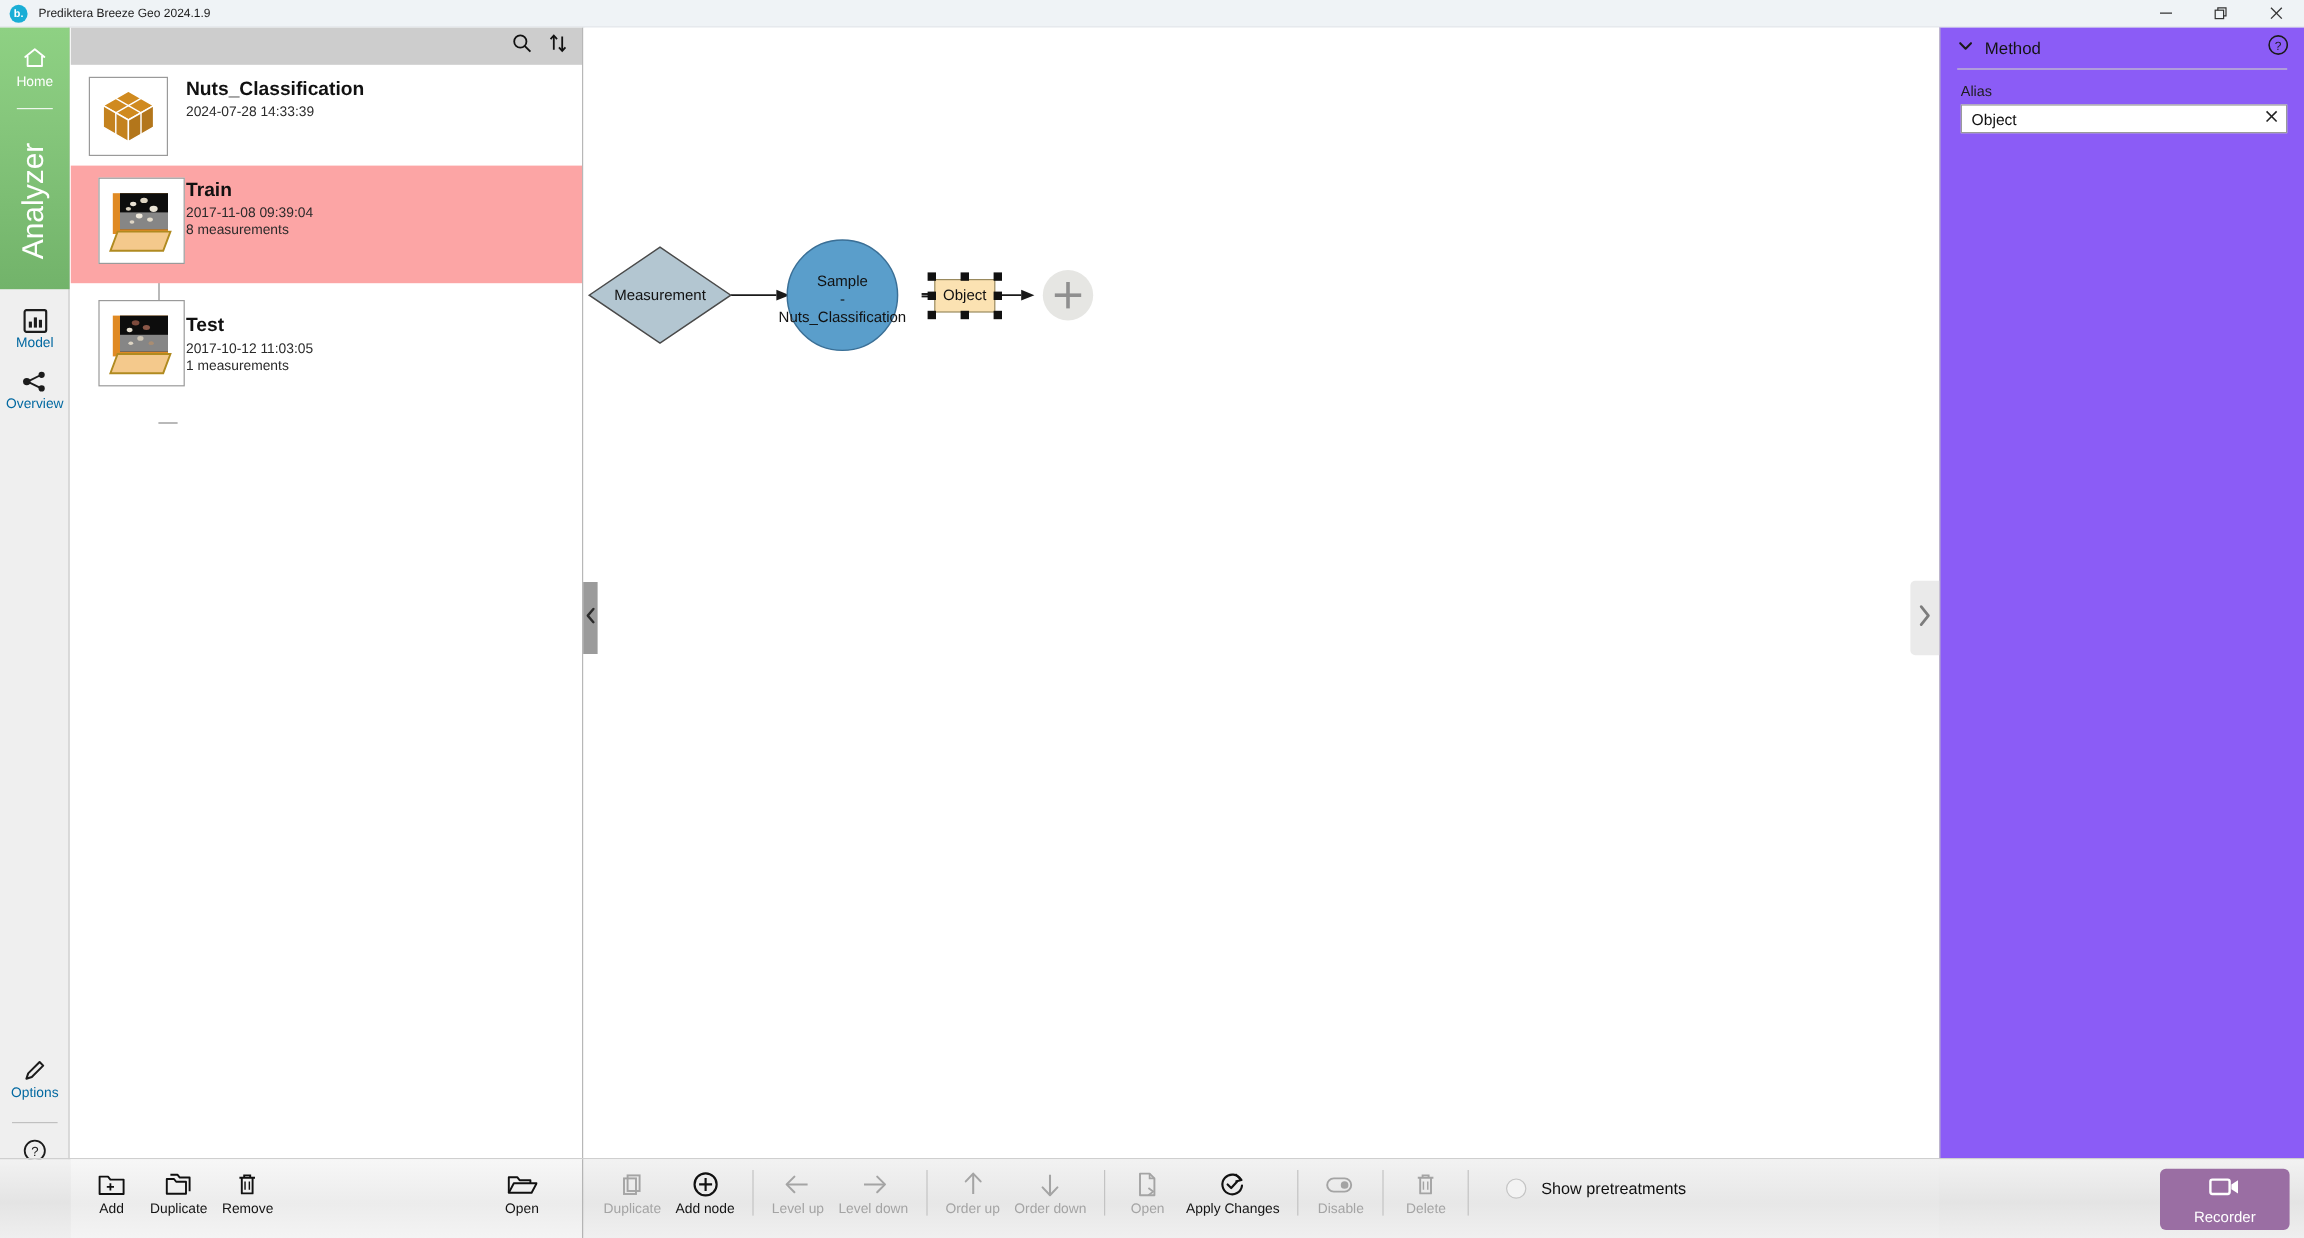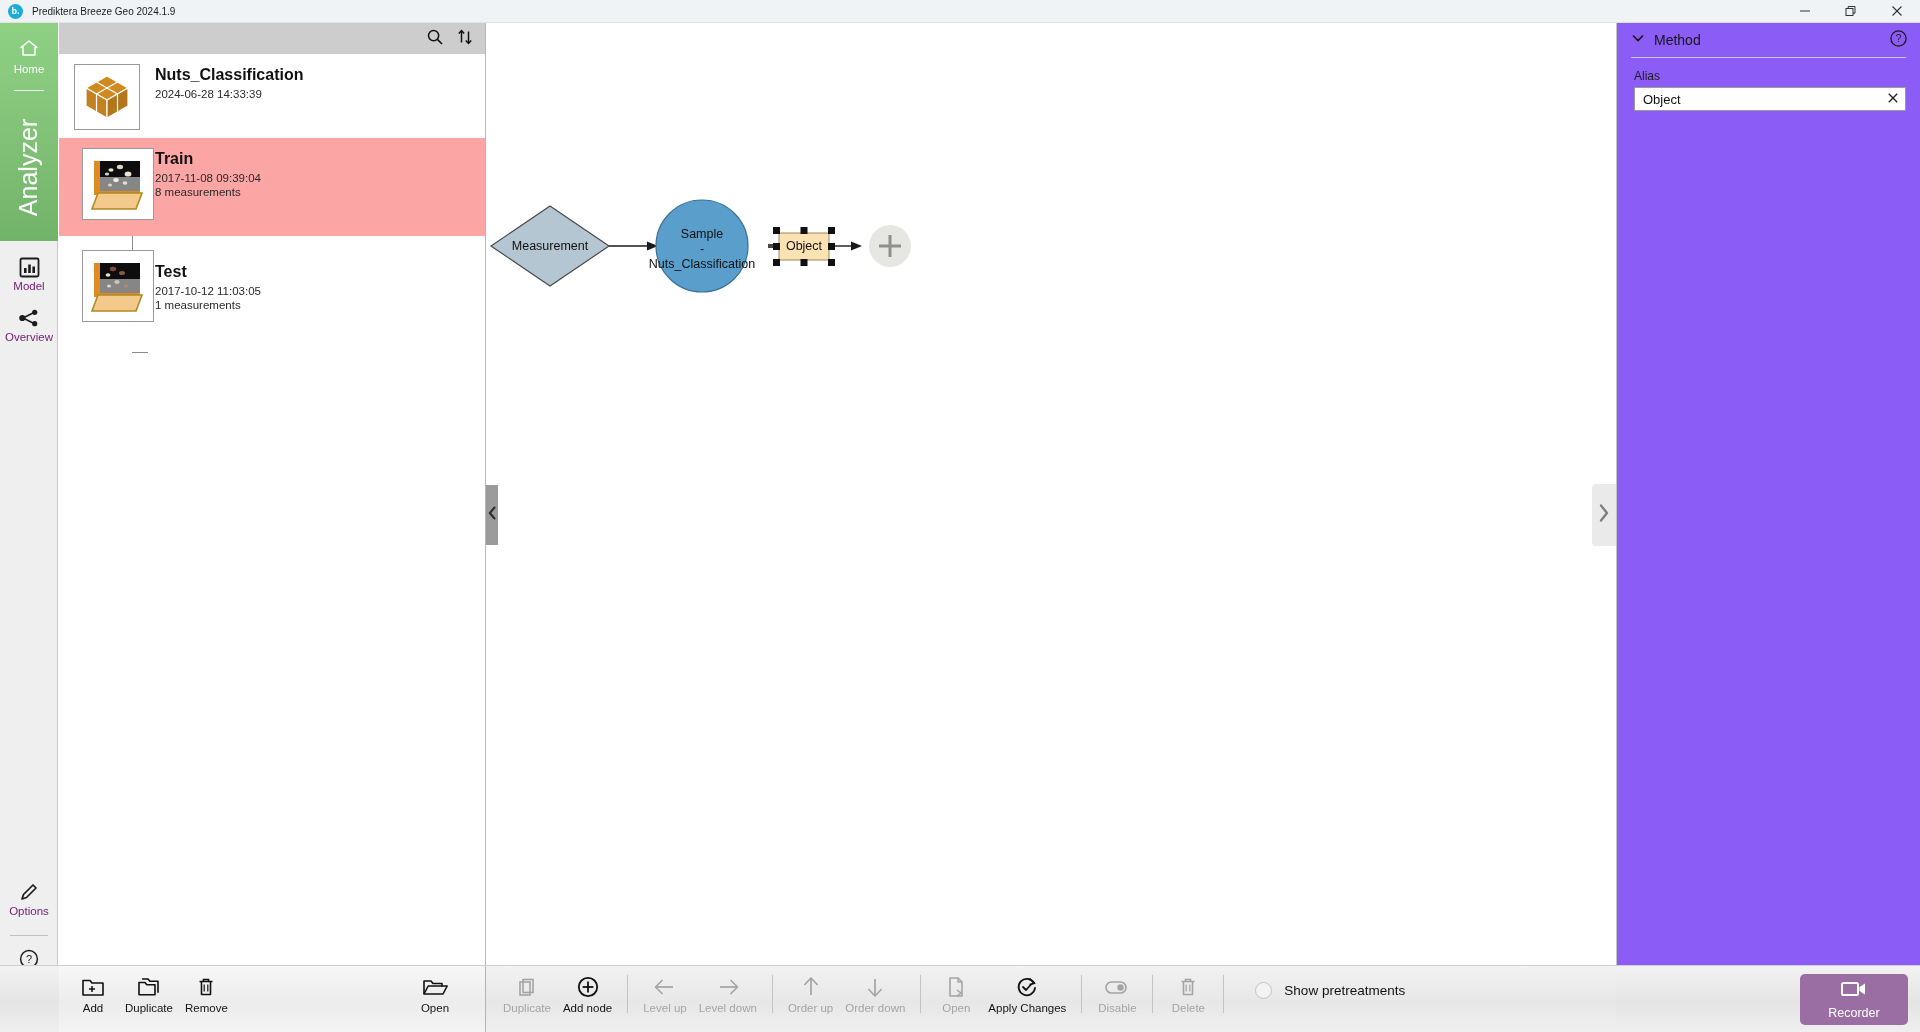--- a/index.html
+++ b/index.html
@@ -59,21 +59,21 @@
   }
   #rail-analyzer span {
     transform: rotate(-90deg);
     white-space: nowrap;
     font-size: 25px;
     color: #ffffff;
   }
   .rail-item {
     position: absolute; left: 0; width: 58px;
     display: flex; flex-direction: column; align-items: center;
-    color: #701a75;
+    color: #0369a1;
   }
   .rail-item .ico { height: 24px; display: flex; align-items: center; justify-content: center; }
   .rail-item .lbl { font-size: 11.5px; margin-top: 1px; }
   #rail-model { top: 232px; }
   #rail-workflow { top: 283px; }
   #rail-options { top: 857px; }
   #rail-divider2 {
     position: absolute; top: 912px; left: 10px; width: 38px; height: 1px; background: #c0c0c0;
   }
   #rail-help { top: 924px; }
@@ -337,21 +337,21 @@
             <polygon points="48,18 27,30 27,48 48,36" fill="#b3761b" stroke="#ffffff" stroke-width="1.2"></polygon>
             <line x1="16.5" y1="12" x2="37.5" y2="24" stroke="#ffffff" stroke-width="1.2"></line>
             <line x1="37.5" y1="12" x2="16.5" y2="24" stroke="#ffffff" stroke-width="1.2"></line>
             <line x1="16.5" y1="24" x2="16.5" y2="42" stroke="#ffffff" stroke-width="1.2"></line>
             <line x1="37.5" y1="24" x2="37.5" y2="42" stroke="#ffffff" stroke-width="1.2"></line>
           </svg>
         </div>
       </div>
       <div class="ds-text">
         <div class="ds-title">Nuts_Classification</div>
-        <div class="ds-sub">2024-06-28 14:33:39</div>
+        <div class="ds-sub">2024-07-28 14:33:39</div>
       </div>
     </div>
 
     <div class="tree-line" style="top:120px; height:124px;"></div>
     <div class="tree-stub" style="top:198px;"></div>
     <div class="tree-stub" style="top:298px;"></div>
 
     <div class="ds-item ds-child selected" style="min-height:98px;">
       <div class="ds-thumb-wrap">
         <div class="ds-thumb" style="width:72px;height:72px;">

